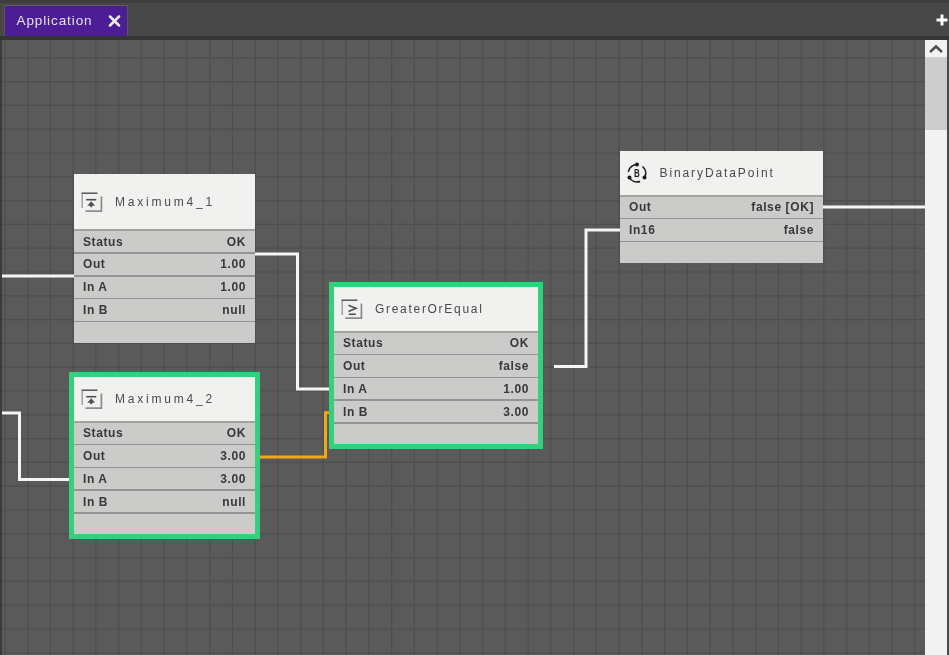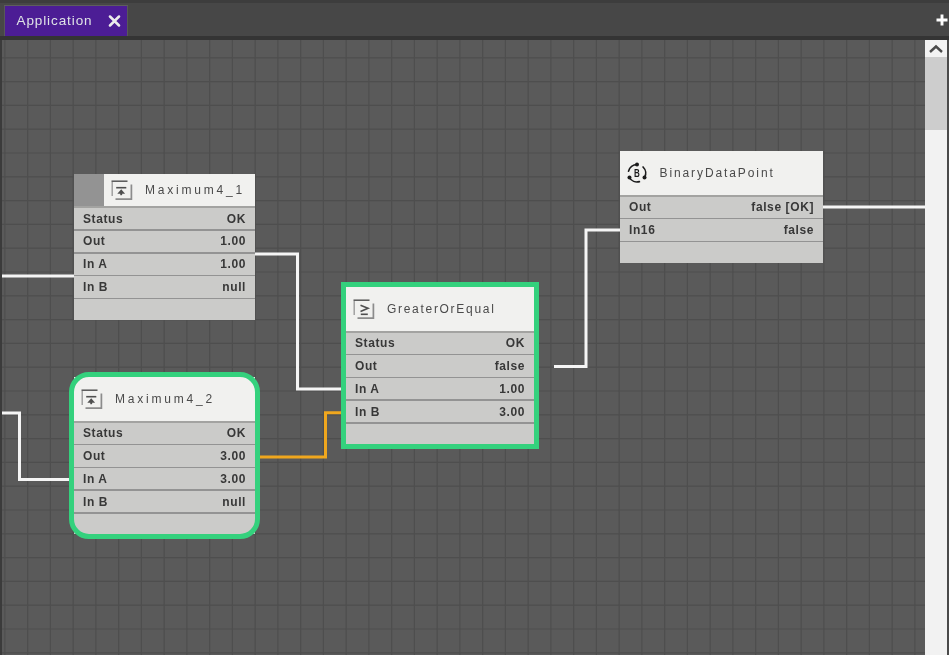--- a/index.html
+++ b/index.html
@@ -32,21 +32,21 @@
       <path d="M0 276H75"></path>
       <path d="M255 254H297.5V389H345"></path>
       <path d="M0 413H19.5V479.5H71"></path>
       <path d="M554 366.5H586V230H621"></path>
       <path d="M822 207H925"></path>
     </g>
     <path d="M257 457H325.5V412.7H343" fill="none" stroke="#f0a71e" stroke-width="3"></path>
   </svg>
   <div id="leftedge"></div>
   <div class="node" id="n1" style="left:74px;top:174px;width:181px;">
-    <div class="hdr" style="height:32px;margin-left:30px;">
+    <div class="hdr" style="height:55px;">
       <svg class="ic" width="22" height="22" viewBox="0 0 22 22" style="margin-left:7px">
         <path d="M0.5 2.2H16.5" stroke="#565656" stroke-width="1.5" fill="none"></path>
         <path d="M1.2 2.9V17" stroke="#9b9b9b" stroke-width="1.4" fill="none"></path>
         <path d="M20.4 5.5V20.05H4.5" stroke="#8c8c8c" stroke-width="1.7" fill="none"></path>
         <path d="M5.2 8.7H15.3" stroke="#4f4f4f" stroke-width="1.6" fill="none"></path>
         <path d="M10.2 16.2V13" stroke="#4f4f4f" stroke-width="1.9" fill="none"></path>
         <path d="M10.2 10.2l-3.9 4.5h7.8z" fill="#4f4f4f"></path>
       </svg>
       <span class="ttl" style="letter-spacing:2.8px;margin-left:12px">Maximum4_1</span>
     </div>
@@ -66,21 +66,21 @@
         <span>1.00</span>
       </div>
     <div style="height:1.5px;background:#939393"></div>
     <div class="row" style="height:21.3px">
         <span>In B</span>
         <span>null</span>
       </div>
     <div style="height:1.5px;background:#939393"></div>
     <div class="row" style="height:20.8px"></div>
   </div>
-  <div class="node sel" id="n2" style="left:74px;top:377px;width:181px;border-radius:15px;">
+  <div class="node sel" id="n2" style="left:74px;top:377px;width:181px;">
     <div class="hdr" style="height:43.5px;">
       <svg class="ic" width="22" height="22" viewBox="0 0 22 22" style="margin-left:7px">
         <path d="M0.5 2.2H16.5" stroke="#565656" stroke-width="1.5" fill="none"></path>
         <path d="M1.2 2.9V17" stroke="#9b9b9b" stroke-width="1.4" fill="none"></path>
         <path d="M20.4 5.5V20.05H4.5" stroke="#8c8c8c" stroke-width="1.7" fill="none"></path>
         <path d="M5.2 8.7H15.3" stroke="#4f4f4f" stroke-width="1.6" fill="none"></path>
         <path d="M10.2 16.2V13" stroke="#4f4f4f" stroke-width="1.9" fill="none"></path>
         <path d="M10.2 10.2l-3.9 4.5h7.8z" fill="#4f4f4f"></path>
       </svg>
       <span class="ttl" style="letter-spacing:2.8px;margin-left:12px">Maximum4_2</span>
@@ -101,21 +101,21 @@
         <span>3.00</span>
       </div>
     <div style="height:1.5px;background:#939393"></div>
     <div class="row" style="height:21.3px">
         <span>In B</span>
         <span>null</span>
       </div>
     <div style="height:1.5px;background:#939393"></div>
     <div class="row" style="height:20.8px"></div>
   </div>
-  <div class="node sel" id="n3" style="left:346px;top:287px;width:188px;">
+  <div class="node sel" id="n3" style="left:334px;top:287px;width:204px;">
     <div class="hdr" style="height:43.5px;">
       <svg class="ic" width="22" height="22" viewBox="0 0 22 22" style="margin-left:7px">
         <path d="M0.5 2.2H16.5" stroke="#565656" stroke-width="1.5" fill="none"></path>
         <path d="M1.2 2.9V17" stroke="#9b9b9b" stroke-width="1.4" fill="none"></path>
         <path d="M20.4 5.5V20.05H4.5" stroke="#8c8c8c" stroke-width="1.7" fill="none"></path>
         <path d="M7.5 7.2L15 10.3L7.5 13.4" stroke="#4f4f4f" stroke-width="1.6" fill="none"></path>
         <path d="M7.8 16.3H14.8" stroke="#4f4f4f" stroke-width="1.6" fill="none"></path>
       </svg>
       <span class="ttl" style="letter-spacing:1.7px;margin-left:12px">GreaterOrEqual</span>
     </div>

